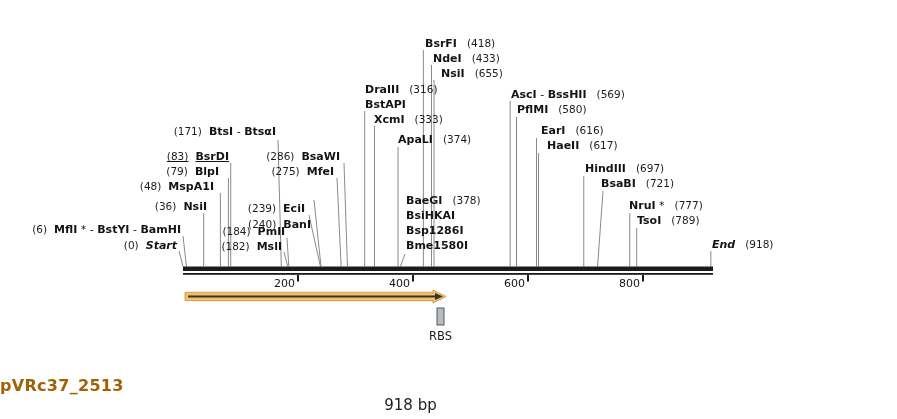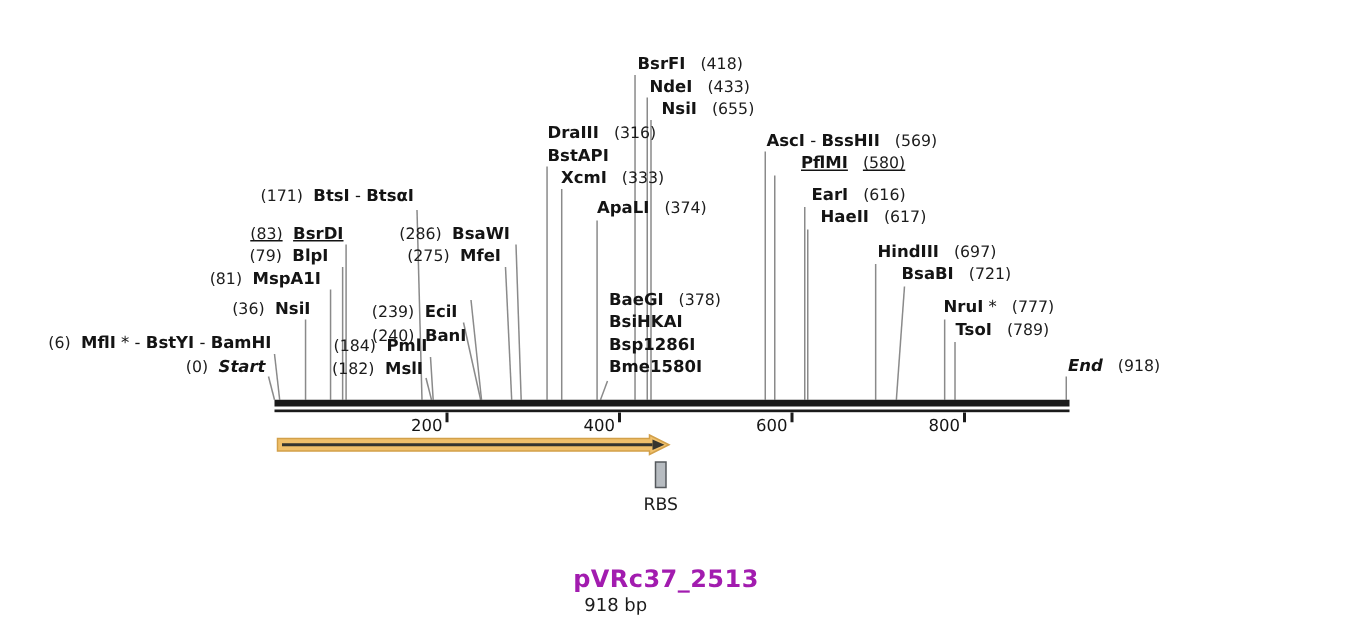--- a/index.html
+++ b/index.html
@@ -14,24 +14,24 @@
   .site-label .num { font-weight:normal; font-size:10.5px; color:#1c1c1c; }
   .site-label .num.after { margin-left:10px; }
   .site-label .num.before { margin-right:7px; }
   .site-label.it .nm { font-style:italic; }
   .tick-label { position:absolute; font-size:11px; color:#141414; white-space:nowrap; }
   .wm { position:absolute; top:5px; right:6px; display:flex; align-items:center; gap:4px; }
   .wm-created { font-size:7.5px; color:#c3c8cd; letter-spacing:0.2px; }
   .wm-brand { font-size:10.5px; color:#9aa1a8; letter-spacing:0.2px; }
   .rbs-label { position:absolute; left:410px; top:329px; width:61px; text-align:center;
                font-size:11.5px; color:#1c1c1c; }
-  .map-title { position:absolute; left:0; top:376px; width:888px; text-align:center;
-               font-size:16px; font-weight:bold; color:#a21caf; letter-spacing:0.3px; }
+  .map-title { position:absolute; left:0; top:376px; width:888px; text-align:left;
+               font-size:16px; font-weight:bold; color:#a16207; letter-spacing:0.3px; }
   .map-sub { position:absolute; left:0; top:396px; width:821px; text-align:center;
-             font-size:12px; color:#1c1c1c; }
+             font-size:15px; color:#1c1c1c; }
 </style>
 </head>
 <body>
 
 <div id="canvas">
 
 
   <svg id="map-svg" width="897" height="419">
       <line x1="179" y1="251" x2="183" y2="266.5" stroke="#8a8a8a" stroke-width="1"></line>
       <line x1="183" y1="236" x2="186.45" y2="266.5" stroke="#8a8a8a" stroke-width="1"></line>
@@ -75,39 +75,39 @@
     </svg>
 
   <div id="labels">
       <div class="tick-label" style="right: 602px; top: 276.5px; text-align: right;">200</div>
       <div class="tick-label" style="right: 487px; top: 276.5px;">400</div>
       <div class="tick-label" style="right: 372px; top: 276.5px;">600</div>
       <div class="tick-label" style="right: 257px; top: 276.5px;">800</div>
       <div class="site-label it" style="top: 238px; right: 720px; text-align: right;"><span class="num before">(0)</span><span class="nm">Start</span></div>
       <div class="site-label" style="top: 222px; right: 716px; text-align: right;"><span class="num before">(6)</span><span class="nm">MflI</span><span class="ast"> *</span><span class="sep"> - </span><span class="nm">BstYI</span><span class="sep"> - </span><span class="nm">BamHI</span></div>
       <div class="site-label" style="top: 199px; right: 690px; text-align: right;"><span class="num before">(36)</span><span class="nm">NsiI</span></div>
-      <div class="site-label" style="top: 179px; right: 683px; text-align: right;"><span class="num before">(81)</span><span class="nm">MspA1I</span></div>
+      <div class="site-label" style="top: 179px; right: 683px; text-align: right;"><span class="num before">(48)</span><span class="nm">MspA1I</span></div>
       <div class="site-label" style="top: 164px; right: 678px; text-align: right;"><span class="num before">(79)</span><span class="nm">BlpI</span></div>
       <div class="site-label" style="top: 149px; right: 668px; text-align: right; text-decoration: underline;"><span class="num before">(83)</span><span class="nm">BsrDI</span></div>
       <div class="site-label" style="top: 124px; right: 621px; text-align: right;"><span class="num before">(171)</span><span class="nm">BtsI</span><span class="sep"> - </span><span class="nm">BtsαI</span></div>
       <div class="site-label" style="top: 239px; right: 615px; text-align: right;"><span class="num before">(182)</span><span class="nm">MslI</span></div>
       <div class="site-label" style="top: 224px; right: 612px; text-align: right;"><span class="num before">(184)</span><span class="nm">PmlI</span></div>
       <div class="site-label" style="top: 201px; right: 592px; text-align: right;"><span class="num before">(239)</span><span class="nm">EciI</span></div>
       <div class="site-label" style="top: 186px; right: 586px; text-align: right; margin-top: 31px;"><span class="num before">(240)</span><span class="nm">BanI</span></div>
       <div class="site-label" style="top: 164px; right: 563px; text-align: right;"><span class="num before">(275)</span><span class="nm">MfeI</span></div>
       <div class="site-label" style="top: 149px; right: 557px; text-align: right;"><span class="num before">(286)</span><span class="nm">BsaWI</span></div>
       <div class="site-label" style="top: 82px; left: 365px;"><span class="nm">DraIII</span><span class="num after">(316)</span><div style="margin-top: 1px;"><span class="nm">BstAPI</span></div></div>
       <div class="site-label" style="top: 112px; left: 374px;"><span class="nm">XcmI</span><span class="num after">(333)</span></div>
       <div class="site-label" style="top: 132px; left: 398px;"><span class="nm">ApaLI</span><span class="num after">(374)</span></div>
       <div class="site-label" style="top: 193px; left: 406px;"><span class="nm">BaeGI</span><span class="num after">(378)</span><div style="margin-top: 1px;"><span class="nm">BsiHKAI</span></div><div style="margin-top: 1px;"><span class="nm">Bsp1286I</span></div><div style="margin-top: 1px;"><span class="nm">Bme1580I</span></div></div>
       <div class="site-label" style="top: 36px; left: 425px;"><span class="nm">BsrFI</span><span class="num after">(418)</span></div>
       <div class="site-label" style="top: 51px; left: 433px;"><span class="nm">NdeI</span><span class="num after">(433)</span></div>
       <div class="site-label" style="top: 66px; left: 441px;"><span class="nm">NsiI</span><span class="num after">(655)</span></div>
       <div class="site-label" style="top: 87px; left: 511px;"><span class="nm">AscI</span><span class="sep"> - </span><span class="nm">BssHII</span><span class="num after">(569)</span></div>
-      <div class="site-label" style="top: 102px; left: 534px; text-decoration: underline;"><span class="nm">PflMI</span><span class="num after">(580)</span></div>
+      <div class="site-label" style="top: 102px; left: 517px;"><span class="nm">PflMI</span><span class="num after">(580)</span></div>
       <div class="site-label" style="top: 123px; left: 541px;"><span class="nm">EarI</span><span class="num after">(616)</span></div>
       <div class="site-label" style="top: 138px; left: 547px;"><span class="nm">HaeII</span><span class="num after">(617)</span></div>
       <div class="site-label" style="top: 161px; left: 585px;"><span class="nm">HindIII</span><span class="num after">(697)</span></div>
       <div class="site-label" style="top: 176px; left: 601px;"><span class="nm">BsaBI</span><span class="num after">(721)</span></div>
       <div class="site-label" style="top: 198px; left: 629px;"><span class="nm">NruI</span><span class="ast"> *</span><span class="num after">(777)</span></div>
       <div class="site-label" style="top: 213px; left: 637px;"><span class="nm">TsoI</span><span class="num after">(789)</span></div>
       <div class="site-label it" style="top: 237px; left: 712px;"><span class="nm">End</span><span class="num after">(918)</span></div>
     </div>
 
   <div class="rbs-label">RBS</div>

